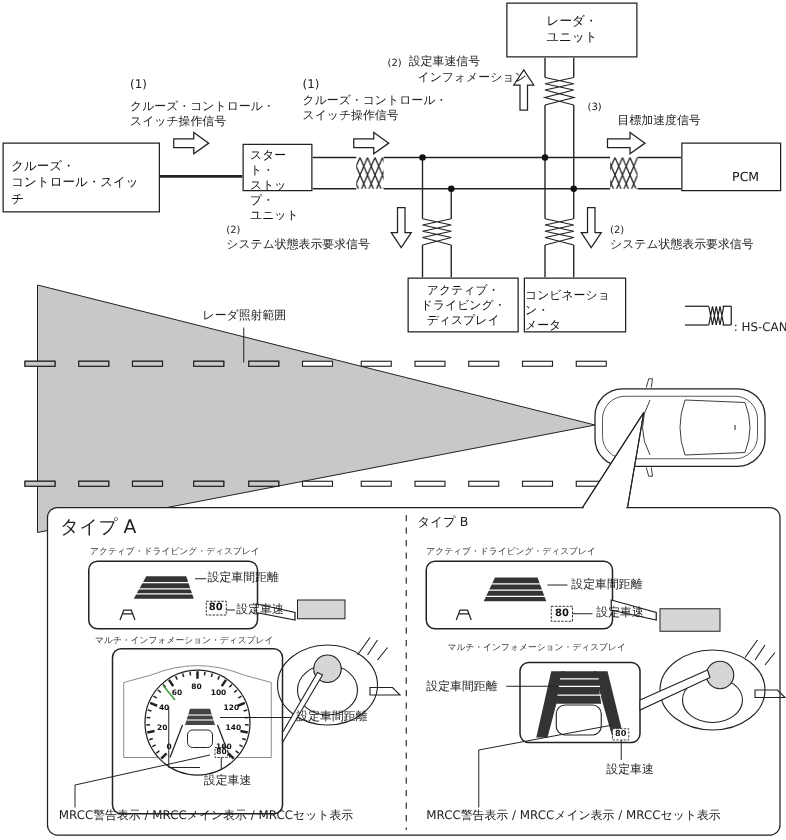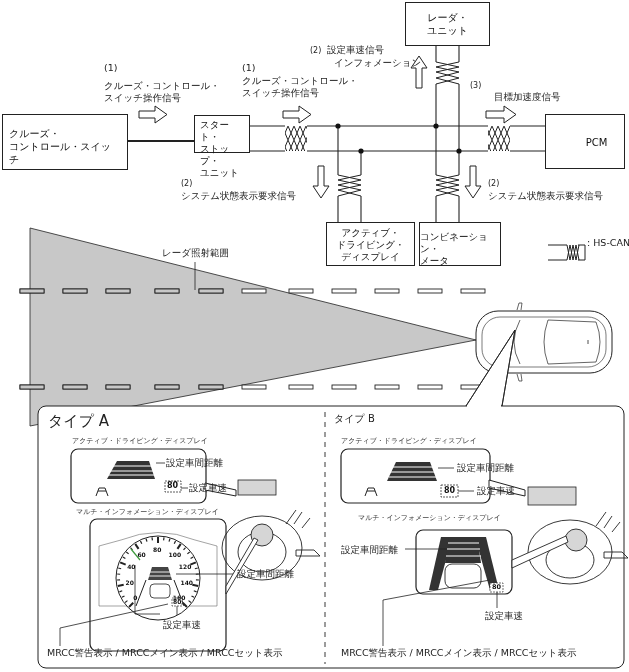--- a/index.html
+++ b/index.html
@@ -261,23 +261,23 @@
     <path d="M604,552 h18 l6,6 h-24 z"></path>
   </g>
   <polygon points="512,560 566,536 568,542 512,568" fill="#fff" stroke="#222" stroke-width="0.9"></polygon>
 </svg>
 
 <div class="box multiline" style="left:2px;top:114px;width:126px;height:56px;padding:12px 6px;">クルーズ・
 コントロール・スイッチ</div>
 <div class="box multiline" style="left:194px;top:115px;width:56px;height:38px;font-size:9.5px;line-height:12px;padding:3px 5px;">スタート・
 ストップ・
 ユニット</div>
-<div class="box multiline" style="left:405px;top:2px;width:85px;height:44px;text-align:center;padding:8px 4px;">レーダ・
+<div class="box multiline" style="left:405px;top:2px;width:105px;height:44px;text-align:center;padding:8px 4px;">レーダ・
 ユニット</div>
-<div class="box" style="left:545px;top:114px;width:80px;height:55px;text-align:center;line-height:49px;padding-left:29px;">PCM</div>
+<div class="box" style="left:545px;top:114px;width:80px;height:39px;text-align:center;line-height:49px;padding-left:29px;">PCM</div>
 <div class="box multiline" style="left:326px;top:222px;width:89px;height:44px;text-align:center;font-size:9.5px;line-height:12px;padding:4px 2px;">アクティブ・
 ドライビング・
 ディスプレイ</div>
 <div class="box multiline" style="left:419px;top:222px;width:82px;height:44px;font-size:9.5px;line-height:12px;padding:8px 0;">コンビネーション・
 メータ</div>
 
 <div class="lbl" style="left:104px;top:62px;">(1)</div>
 <div class="lbl multiline" style="left:104px;top:80px;">クルーズ・コントロール・
 スイッチ操作信号</div>
 <div class="lbl" style="left:242px;top:62px;">(1)</div>
@@ -286,21 +286,21 @@
 <div class="lbl" style="left:310px;top:45px;font-size:8px;">(2)</div>
 <div class="lbl" style="left:327px;top:44px;">設定車速信号</div>
 <div class="lbl" style="left:334px;top:57px;">インフォメーション</div>
 <div class="lbl" style="left:470px;top:80px;font-size:8px;">(3)</div>
 <div class="lbl" style="left:470px;top:91px;margin-left:24px;">目標加速度信号</div>
 <div class="lbl" style="left:181px;top:178px;font-size:8px;">(2)</div>
 <div class="lbl" style="left:181px;top:190px;">システム状態表示要求信号</div>
 <div class="lbl" style="left:488px;top:178px;font-size:8px;">(2)</div>
 <div class="lbl" style="left:488px;top:190px;">システム状態表示要求信号</div>
 
-<div class="lbl" style="left:587px;top:237px;font-size:9.5px;">: HS-CAN</div>
+<div class="lbl" style="left:587px;top:257px;font-size:9.5px;">: HS-CAN</div>
 <div class="lbl" style="left:162px;top:247px;">レーダ照射範囲</div>
 
 <div class="lbl" style="left:48px;top:415px;font-size:15px;">タイプ A</div>
 <div class="lbl-sm" style="left:72px;top:437px;">アクティブ・ドライビング・ディスプレイ</div>
 <div class="lbl" style="left:166px;top:457px;">設定車間距離</div>
 <div class="abs" style="left:167px;top:481px;font-size:8px;font-weight:bold;">80</div>
 <div class="lbl" style="left:189px;top:482px;">設定車速</div>
 <div class="lbl-sm" style="left:76px;top:508px;">マルチ・インフォメーション・ディスプレイ</div>
 <div class="lbl" style="left:237px;top:568px;">設定車間距離</div>
 <div class="lbl" style="left:163px;top:619px;">設定車速</div>

